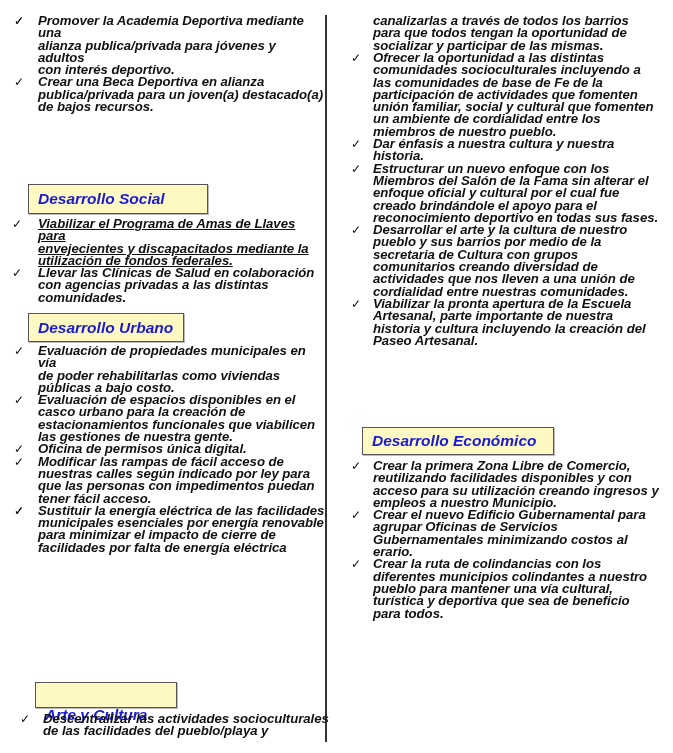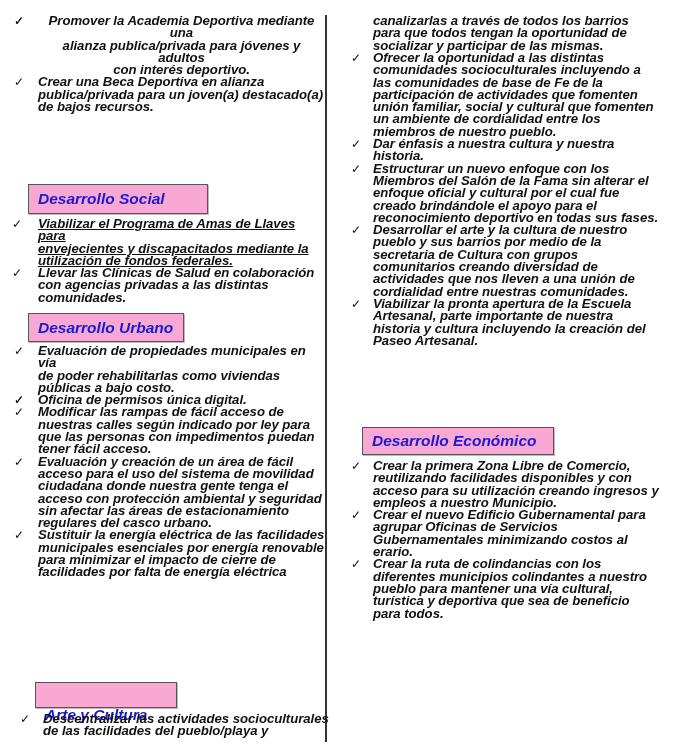--- a/index.html
+++ b/index.html
@@ -3,39 +3,39 @@
 <meta charset="utf-8">
 <style>
   html, body { margin:0; padding:0; background:#ffffff; }
   body { width:673px; height:753px; position:relative; overflow:hidden;
          font-family:"Liberation Sans", sans-serif; color:#111; }
   .col { position:absolute; }
   .bullet { position:relative; font-weight:bold; font-style:italic; font-size:13.2px;
             line-height:12.3px; letter-spacing:-0.05px; }
   .check { position:absolute; font-style:normal; font-weight:normal; font-size:12px; line-height:12.3px; }
   .btext { display:block; }
-  .heading-box { position:absolute; border:1px solid #555; background:#f9a8d4;
+  .heading-box { position:absolute; border:1px solid #555; background:#fef9c3;
                  box-shadow:1px 1px 0 #bbb; }
   .heading-box span { position:absolute; left:9px; font-family:"Liberation Sans", sans-serif;
                       font-weight:bold; font-style:italic; font-size:15.5px; color:#1a1ad0; white-space:nowrap; }
   .divider { position:absolute; left:325px; top:15px; width:2px; height:727px; background:#333; }
 </style>
 </head>
 <body>
 
 <div class="divider"></div>
 
 <div class="col" style="left:0; top:0; width:325px; height:753px;">
   <div id="left-intro" style="position:absolute; left:0; top:15px; width:325px;">
       <div class="bullet" style="padding-left: 38px;">
         <span class="check" style="left: 14px; top: 0px;">✓</span>
       </div>
       <div class="bullet" style="padding-left: 38px;">
         <span class="check" style="left: 14px; top: 0px;">✓</span>
-        <span class="btext" style="white-space: pre-line; text-align: center;">Promover la Academia Deportiva mediante una
+        <span class="btext" style="white-space: pre-line;">Promover la Academia Deportiva mediante una
 alianza publica/privada para jóvenes y adultos
 con interés deportivo.</span>
       </div>
       <div class="bullet" style="padding-left: 38px;">
         <span class="check" style="left: 14px; top: 0px;">✓</span>
         <span class="btext" style="white-space: pre-line;">Crear una Beca Deportiva en alianza
 publica/privada para un joven(a) destacado(a)
 de bajos recursos.</span>
       </div>
     </div>
@@ -63,40 +63,38 @@
   </div>
   <div id="left-urbano" style="position:absolute; left:0; top:345px; width:325px;">
       <div class="bullet" style="padding-left: 38px;">
         <span class="check" style="left: 14px; top: 0px;">✓</span>
         <span class="btext" style="white-space: pre-line;">Evaluación de propiedades municipales en vía
 de poder rehabilitarlas como viviendas
 públicas a bajo costo.</span>
       </div>
       <div class="bullet" style="padding-left: 38px;">
         <span class="check" style="left: 14px; top: 0px;">✓</span>
+        <span class="btext" style="white-space: pre-line;">Evaluación de espacios disponibles en el
+casco urbano para la creación de
+estacionamientos funcionales que viabilicen
+las gestiones de nuestra gente.</span>
       </div>
       <div class="bullet" style="padding-left: 38px;">
         <span class="check" style="left: 14px; top: 0px;">✓</span>
         <span class="btext" style="white-space: pre-line;">Oficina de permisos única digital.</span>
       </div>
       <div class="bullet" style="padding-left: 38px;">
         <span class="check" style="left: 14px; top: 0px;">✓</span>
         <span class="btext" style="white-space: pre-line;">Modificar las rampas de fácil acceso de
 nuestras calles según indicado por ley para
 que las personas con impedimentos puedan
 tener fácil acceso.</span>
       </div>
       <div class="bullet" style="padding-left: 38px;">
         <span class="check" style="left: 14px; top: 0px;">✓</span>
-        <span class="btext" style="white-space: pre-line;">Evaluación y creación de un área de fácil
-acceso para el uso del sistema de movilidad
-ciudadana donde nuestra gente tenga el
-acceso con protección ambiental y seguridad
-sin afectar las áreas de estacionamiento
-regulares del casco urbano.</span>
       </div>
       <div class="bullet" style="padding-left: 38px;">
         <span class="check" style="left: 14px; top: 0px;">✓</span>
         <span class="btext" style="white-space: pre-line;">Sustituir la energía eléctrica de las facilidades
 municipales esenciales por energía renovable
 para minimizar el impacto de cierre de
 facilidades por falta de energía eléctrica</span>
       </div>
     </div>
 

